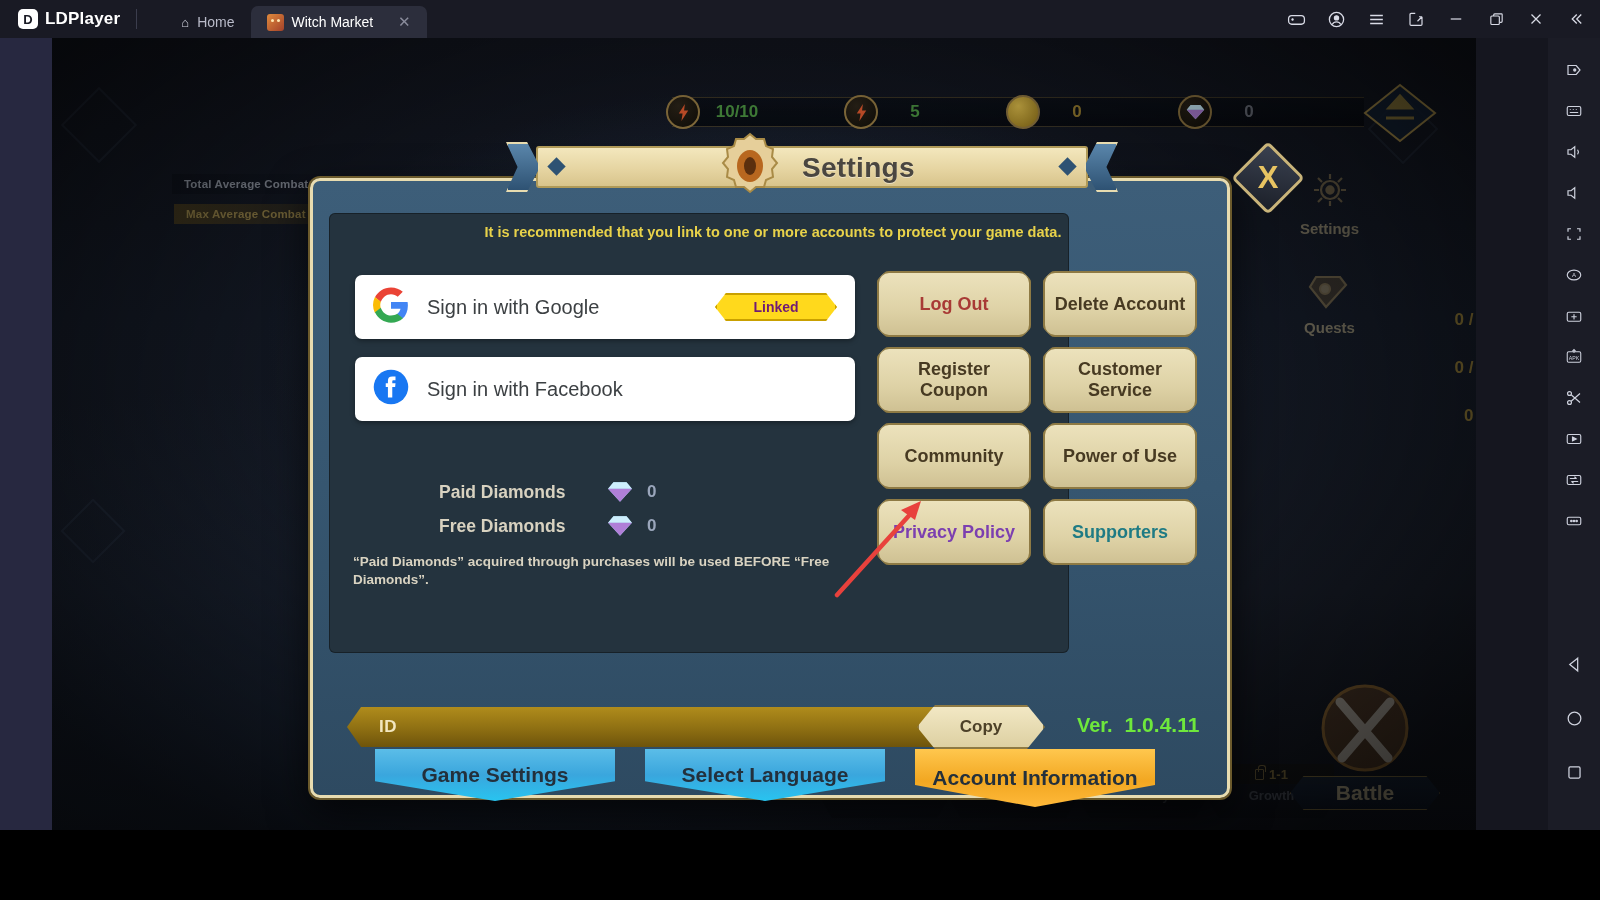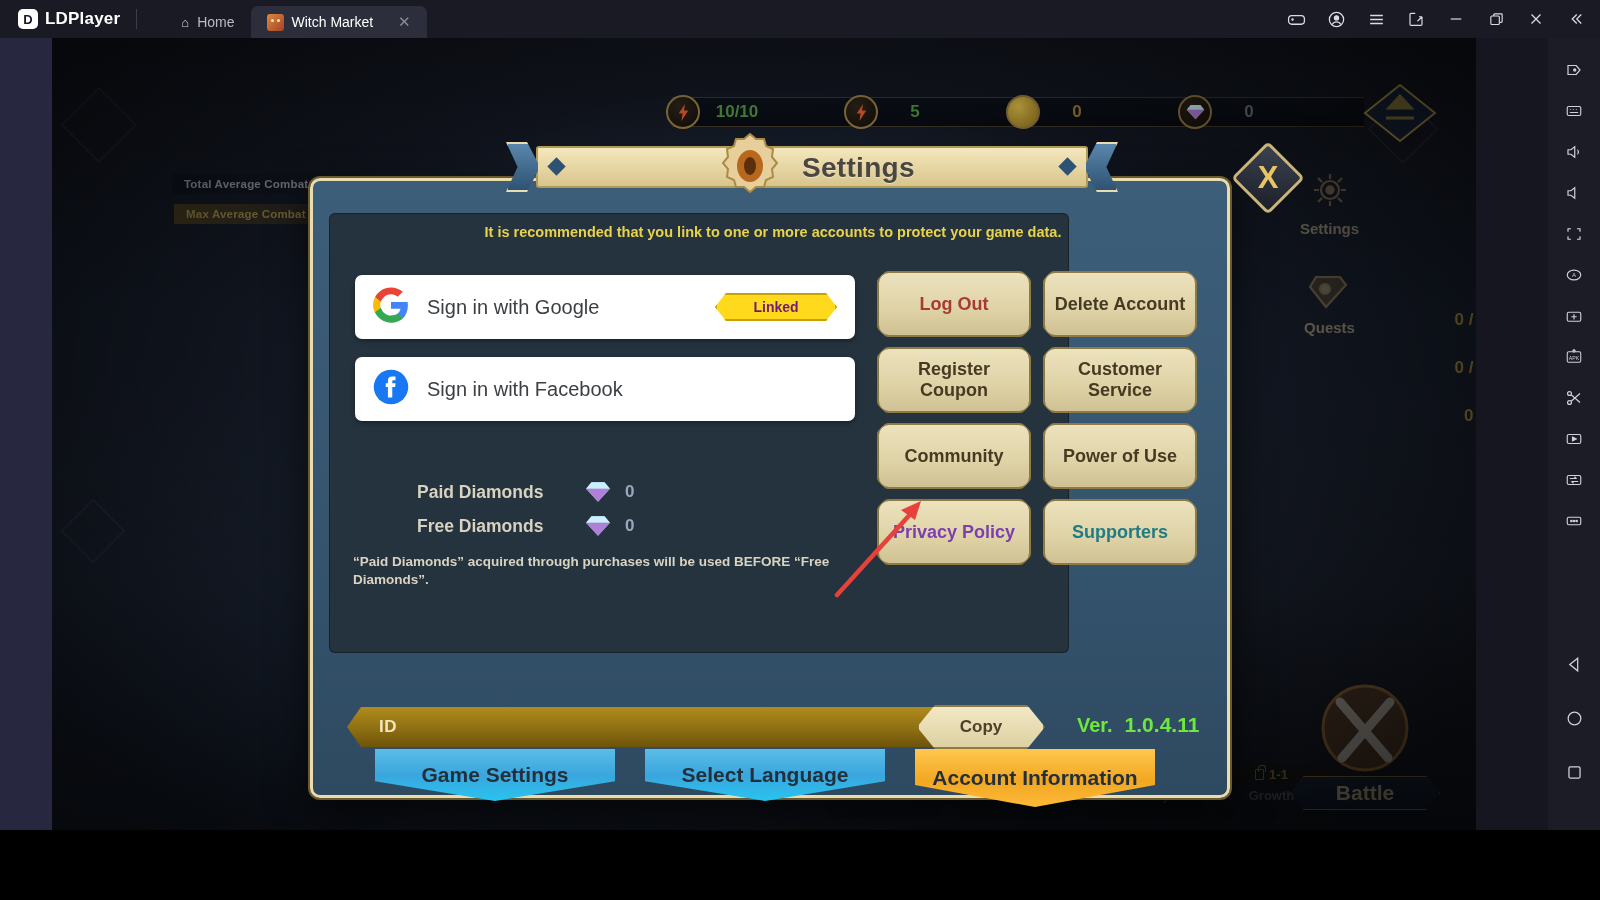--- a/index.html
+++ b/index.html
@@ -167,21 +167,21 @@
   .signin.g { top:62px; }
   .signin.f { top:144px; }
   .signin-lab { font-size:20px; color:#3c4043; margin-left:18px; }
   .linked { margin-left:auto; position:relative; width:122px; height:28px;
     background:#ffd91c; border:2px solid #c9a000;
     clip-path:polygon(9% 0,91% 0,100% 50%,91% 100%,9% 100%,0 50%);
     display:flex; align-items:center; justify-content:center; }
   .linked span { color:#701a75; font-size:14px; font-weight:bold; }
 
   
-  .dia-row { position:absolute; left:88px; display:flex; align-items:center; }
+  .dia-row { position:absolute; left:110px; display:flex; align-items:center; }
   .dia-row.p { top:268px; }
   .dia-row.f { top:302px; }
   .dia-lab { color:#d8d2c0; font-size:17.5px; font-weight:bold; width:160px; }
   .dia-ico { width:26px; height:22px; margin-left:8px; }
   .dia-num { color:#9aa6bb; font-size:17px; font-weight:bold; margin-left:14px; }
 
   .dia-note { position:absolute; left:24px; top:340px; width:500px;
     color:#d9d3c1; font-size:13.5px; font-weight:bold; line-height:1.35; }
 
   

